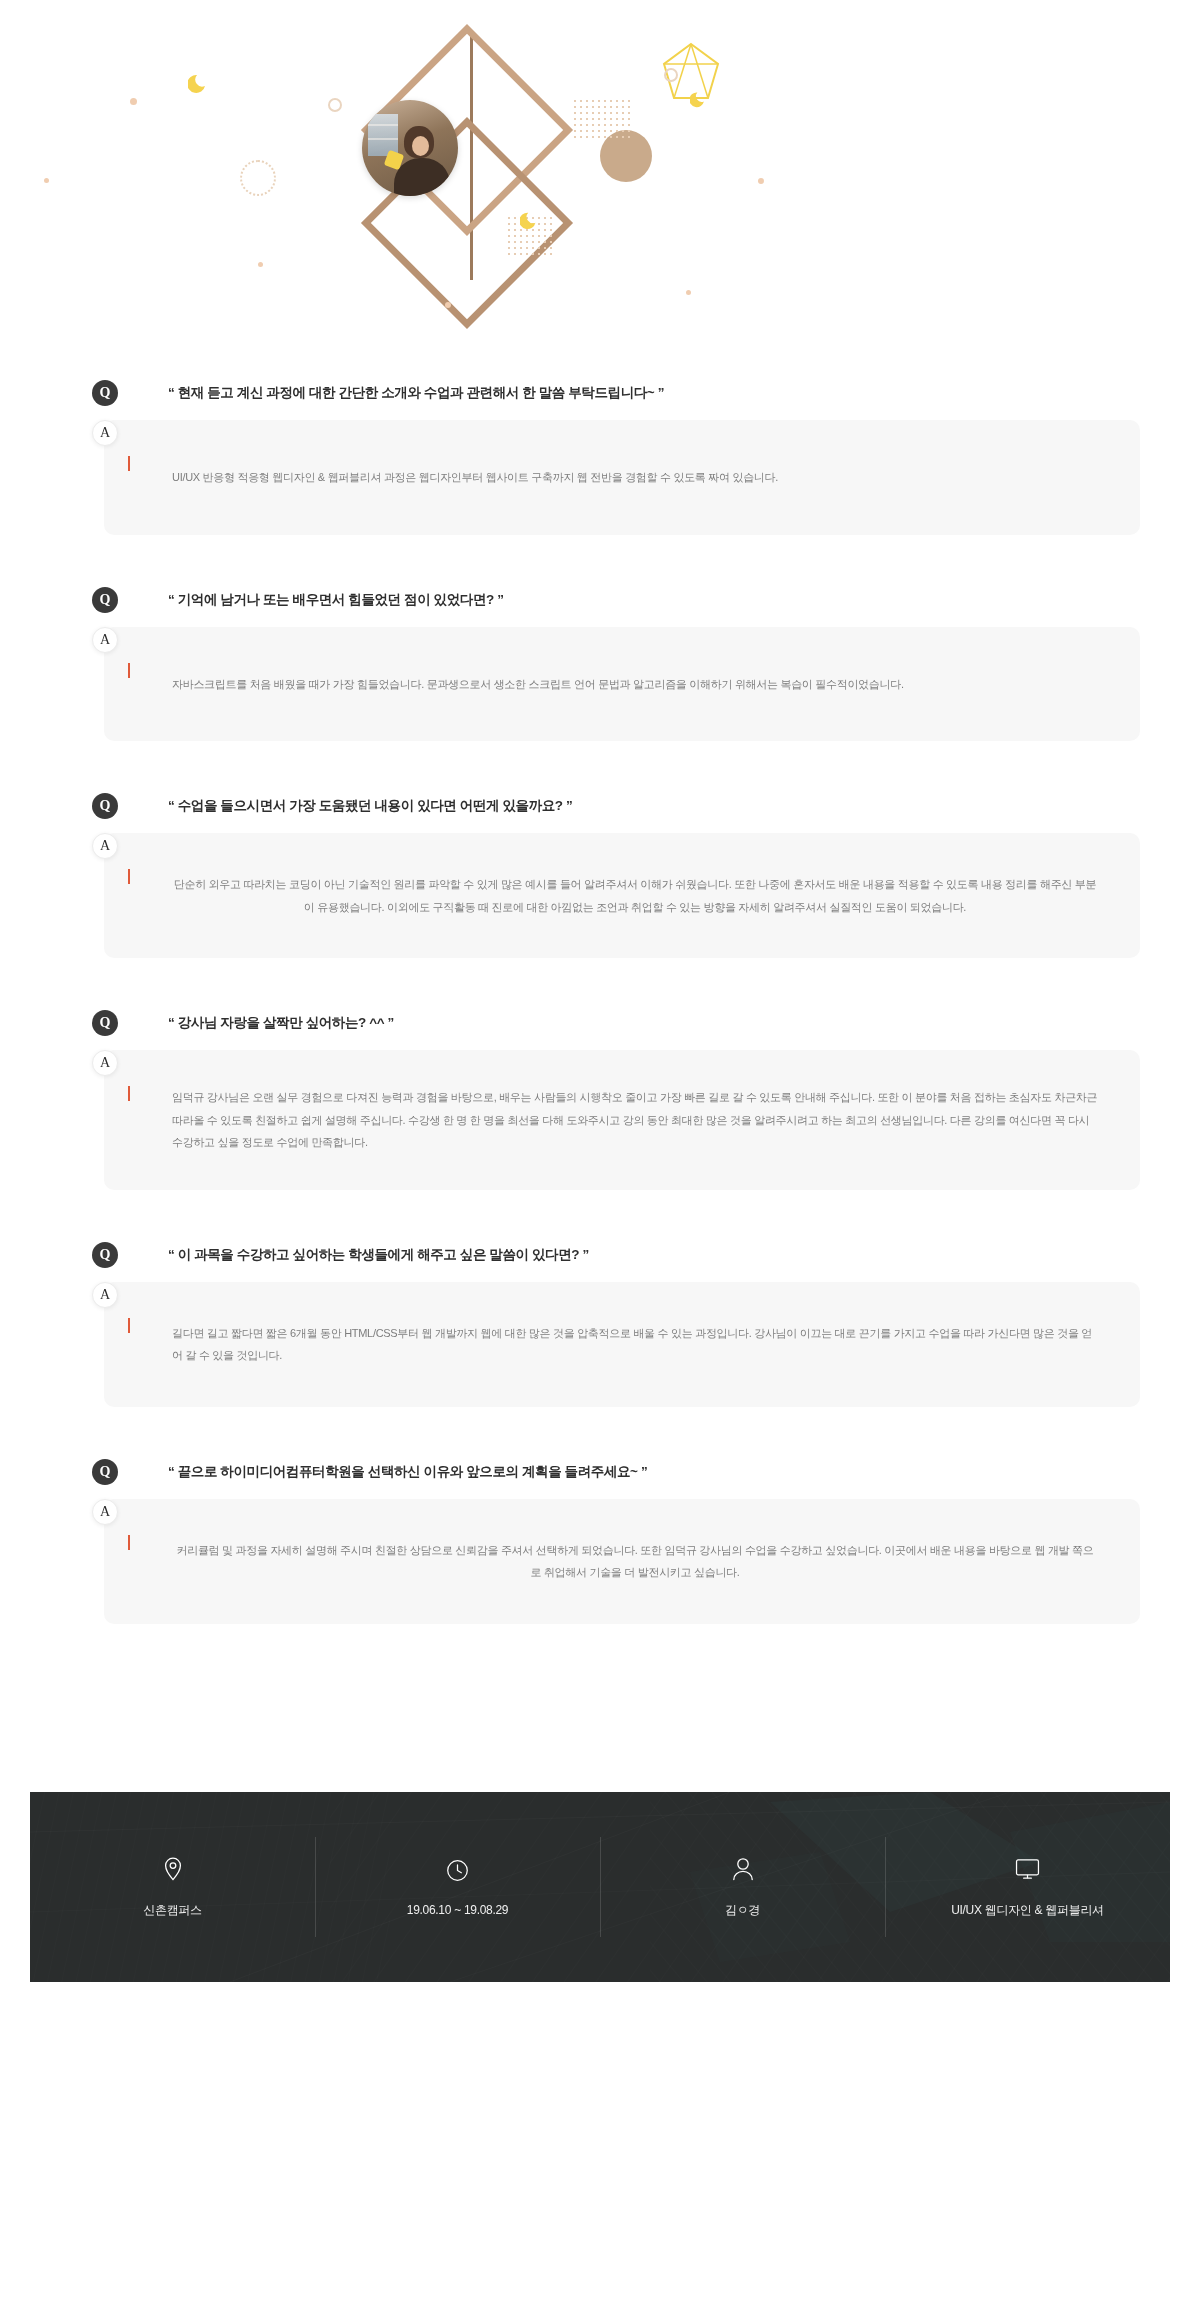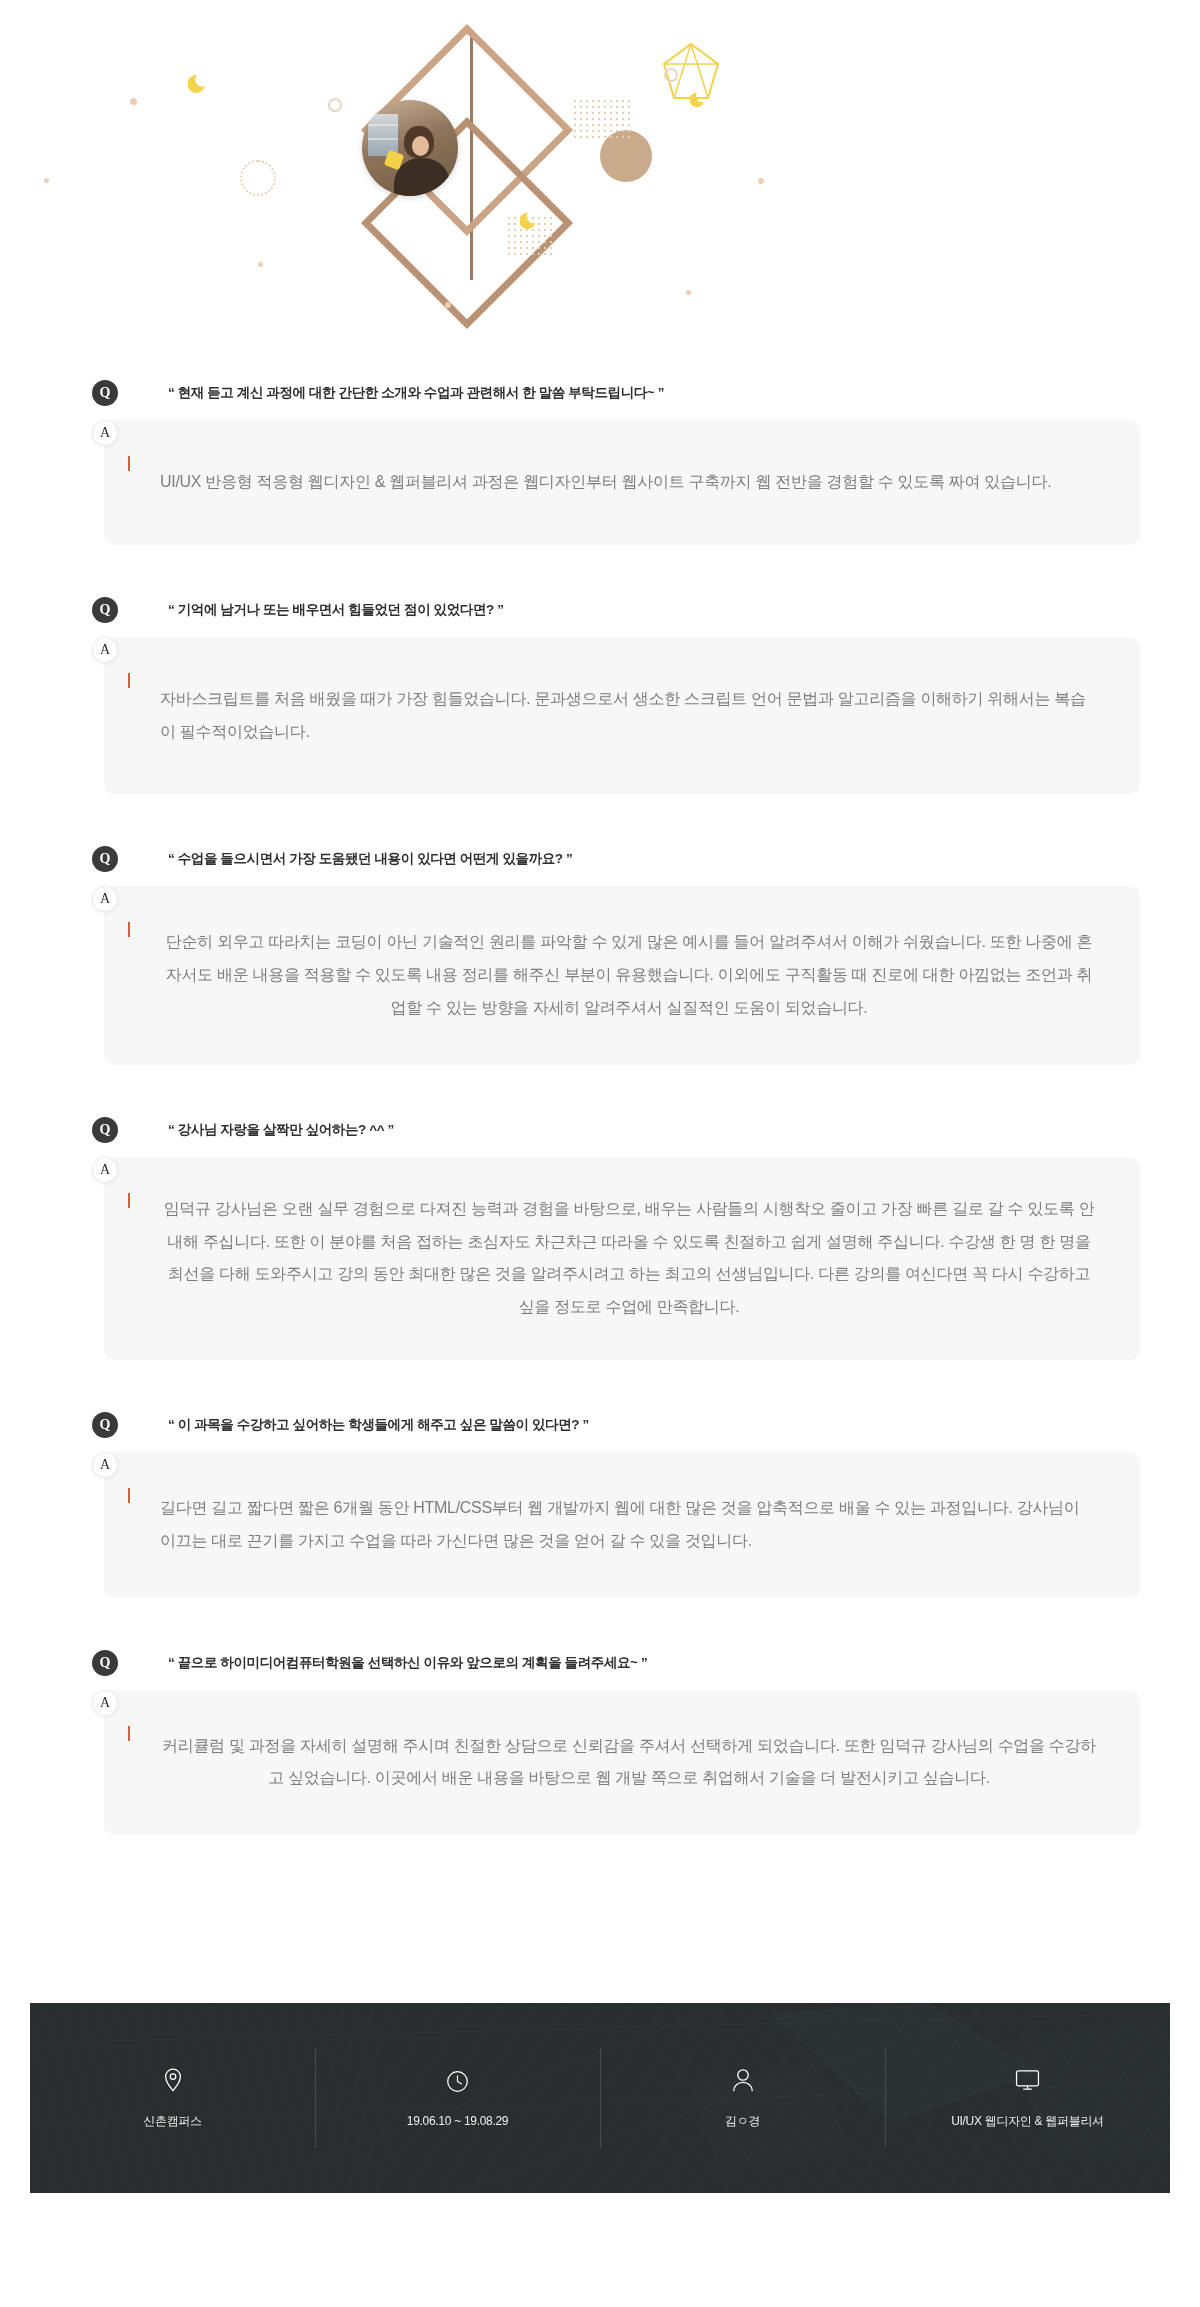--- a/index.html
+++ b/index.html
@@ -193,33 +193,33 @@
   }
   .a-card .tick{
     position:absolute;
     left:24px;
     top:36px;
     width:2px;
     height:15px;
     background:#e05a3a;
   }
   .a-text{
-    font-size:16px;
+    font-size:11px;
     line-height:2.05;
     color:#7d7d7d;
     letter-spacing:-0.3px;
-    margin-left:16px;
+    margin-left:28px;
     max-width:960px;
   }
 
   
   .qa-block.h1 .a-card{padding-top:46px;padding-bottom:46px;}
   .qa-block.h2 .a-card{padding-top:46px;padding-bottom:46px;}
   .qa-block.h3 .a-card{padding-top:40px;padding-bottom:40px;text-align:center;}
-  .qa-block.h4 .a-card{padding-top:36px;padding-bottom:36px;text-align:center;}
+  .qa-block.h4 .a-card{padding-top:36px;padding-bottom:36px;}
   .qa-block.h5 .a-card{padding-top:40px;padding-bottom:40px;}
   .qa-block.h6 .a-card{padding-top:40px;padding-bottom:40px;text-align:center;}
 
   
   .footer{
     width:1140px;
     height:190px;
     margin:56px auto 0 auto;
     background:#2a2d2d;
     position:relative;

